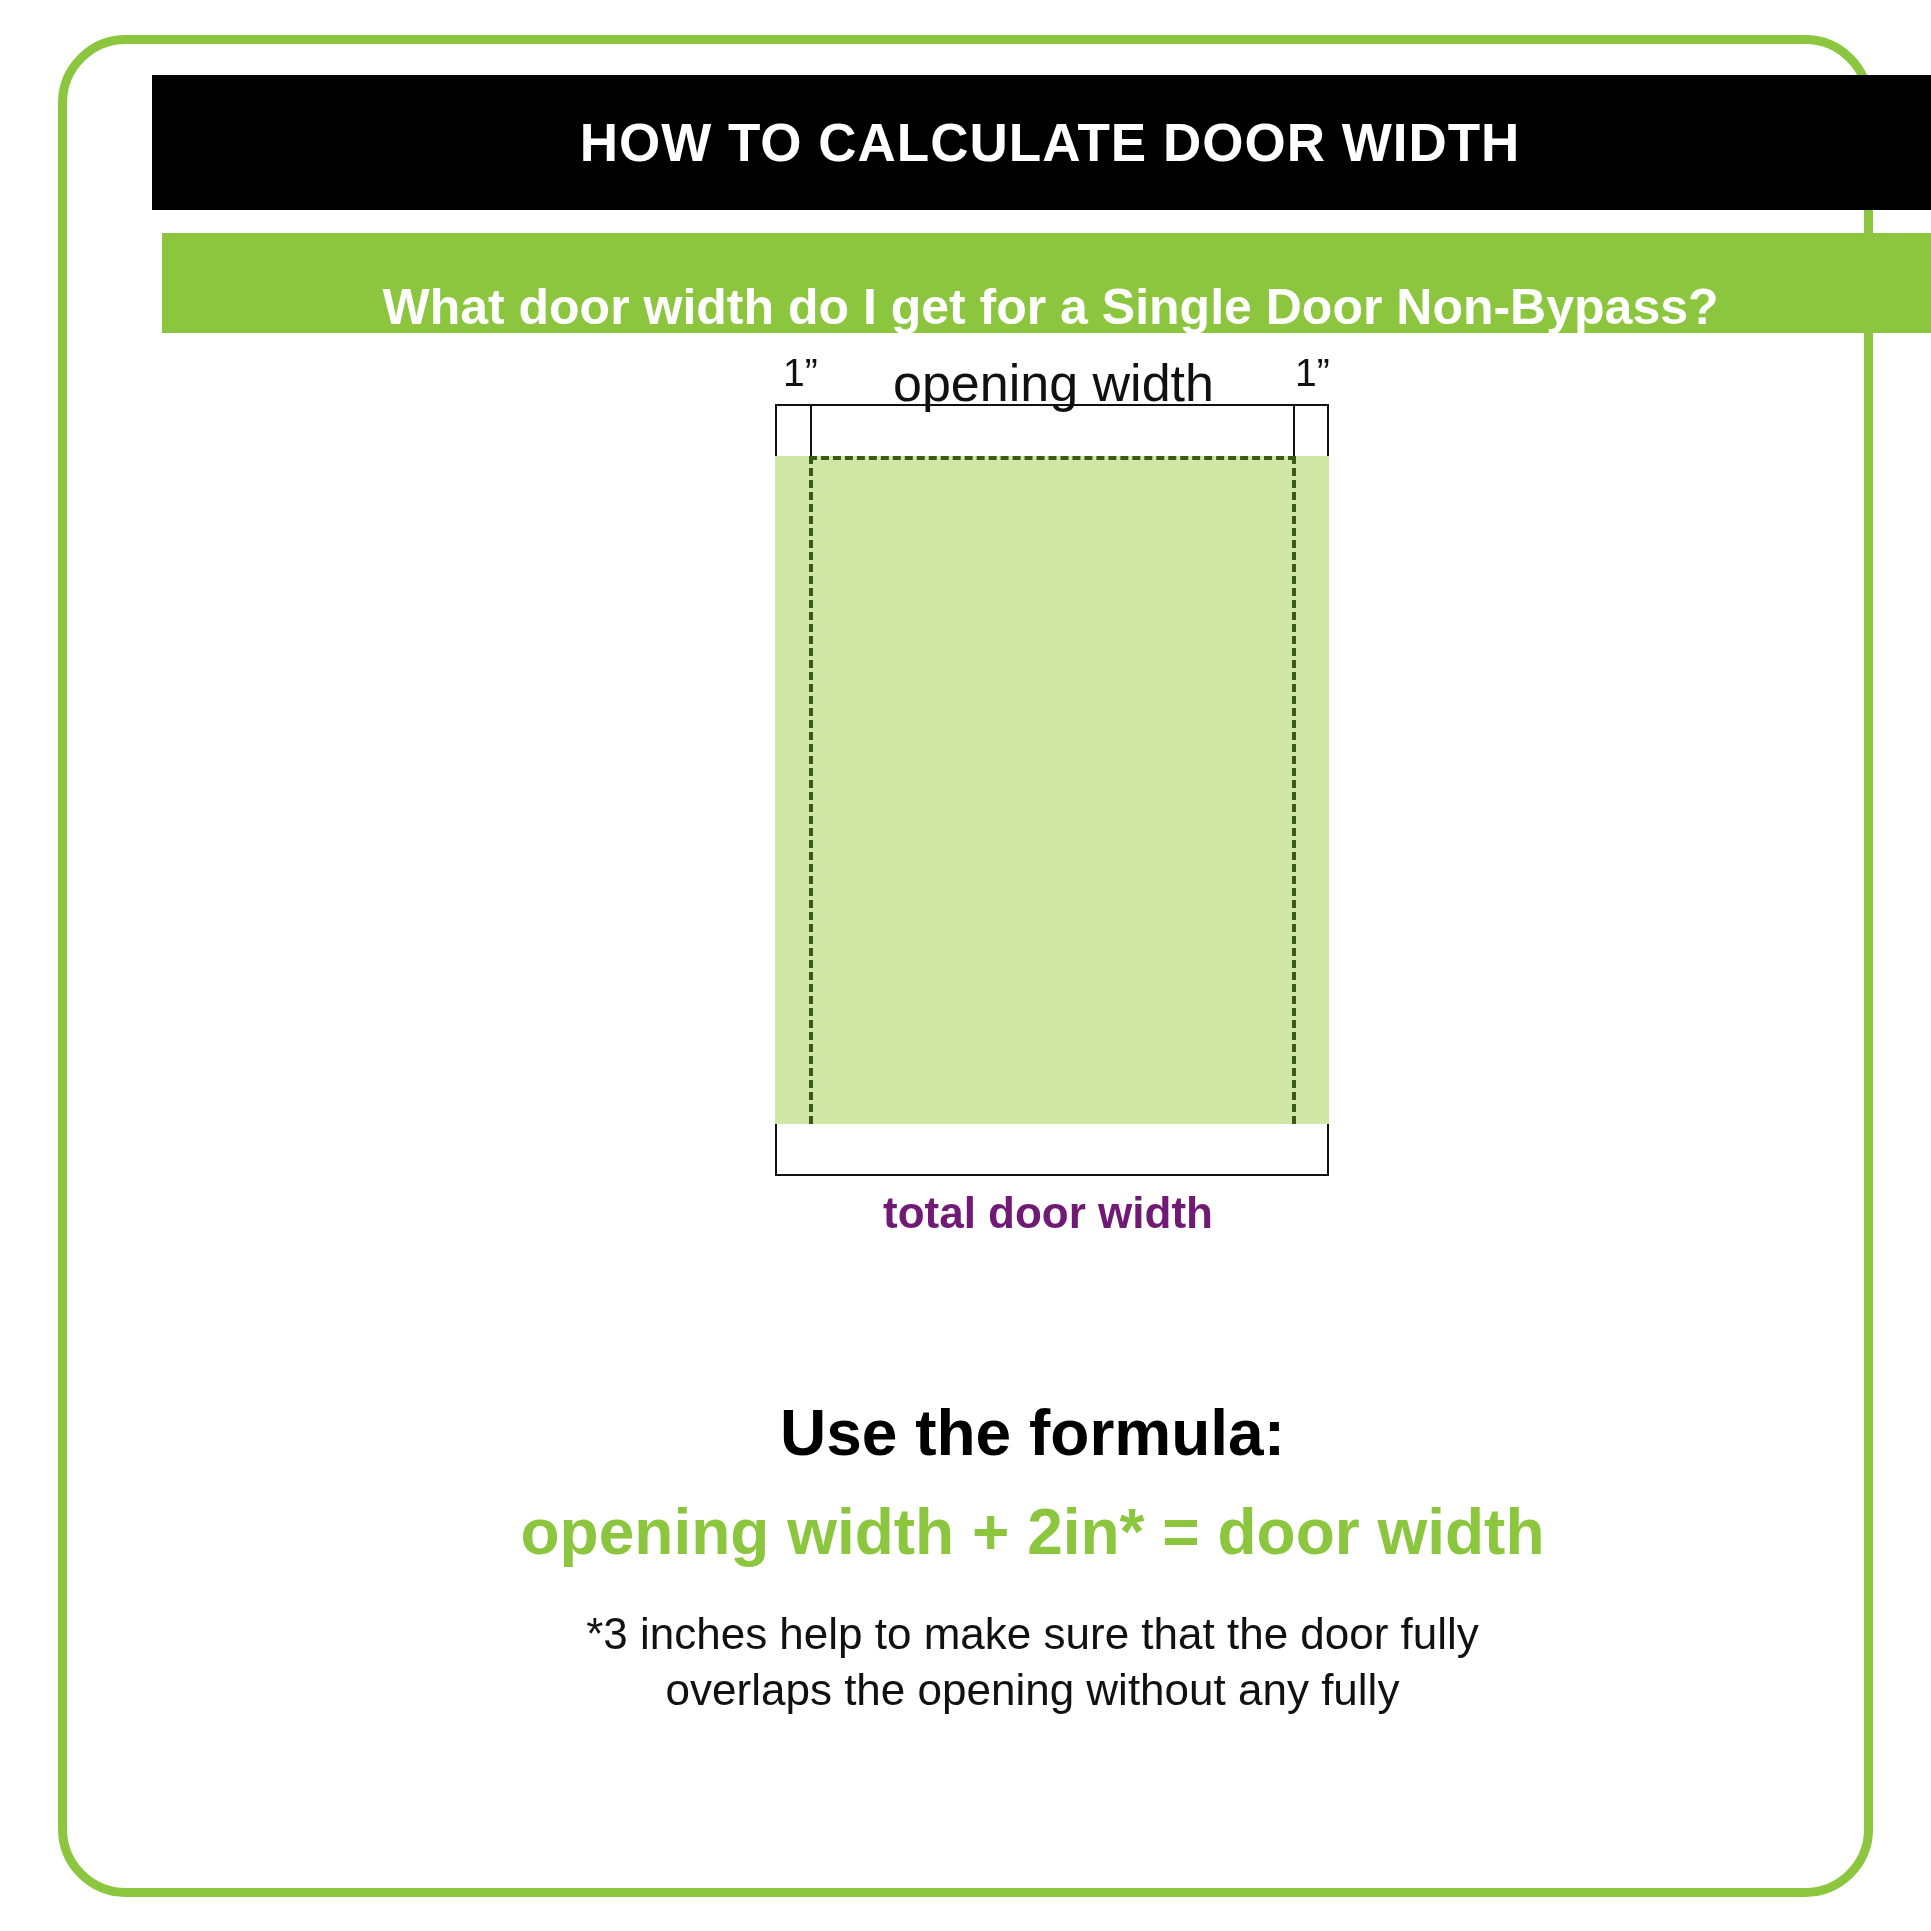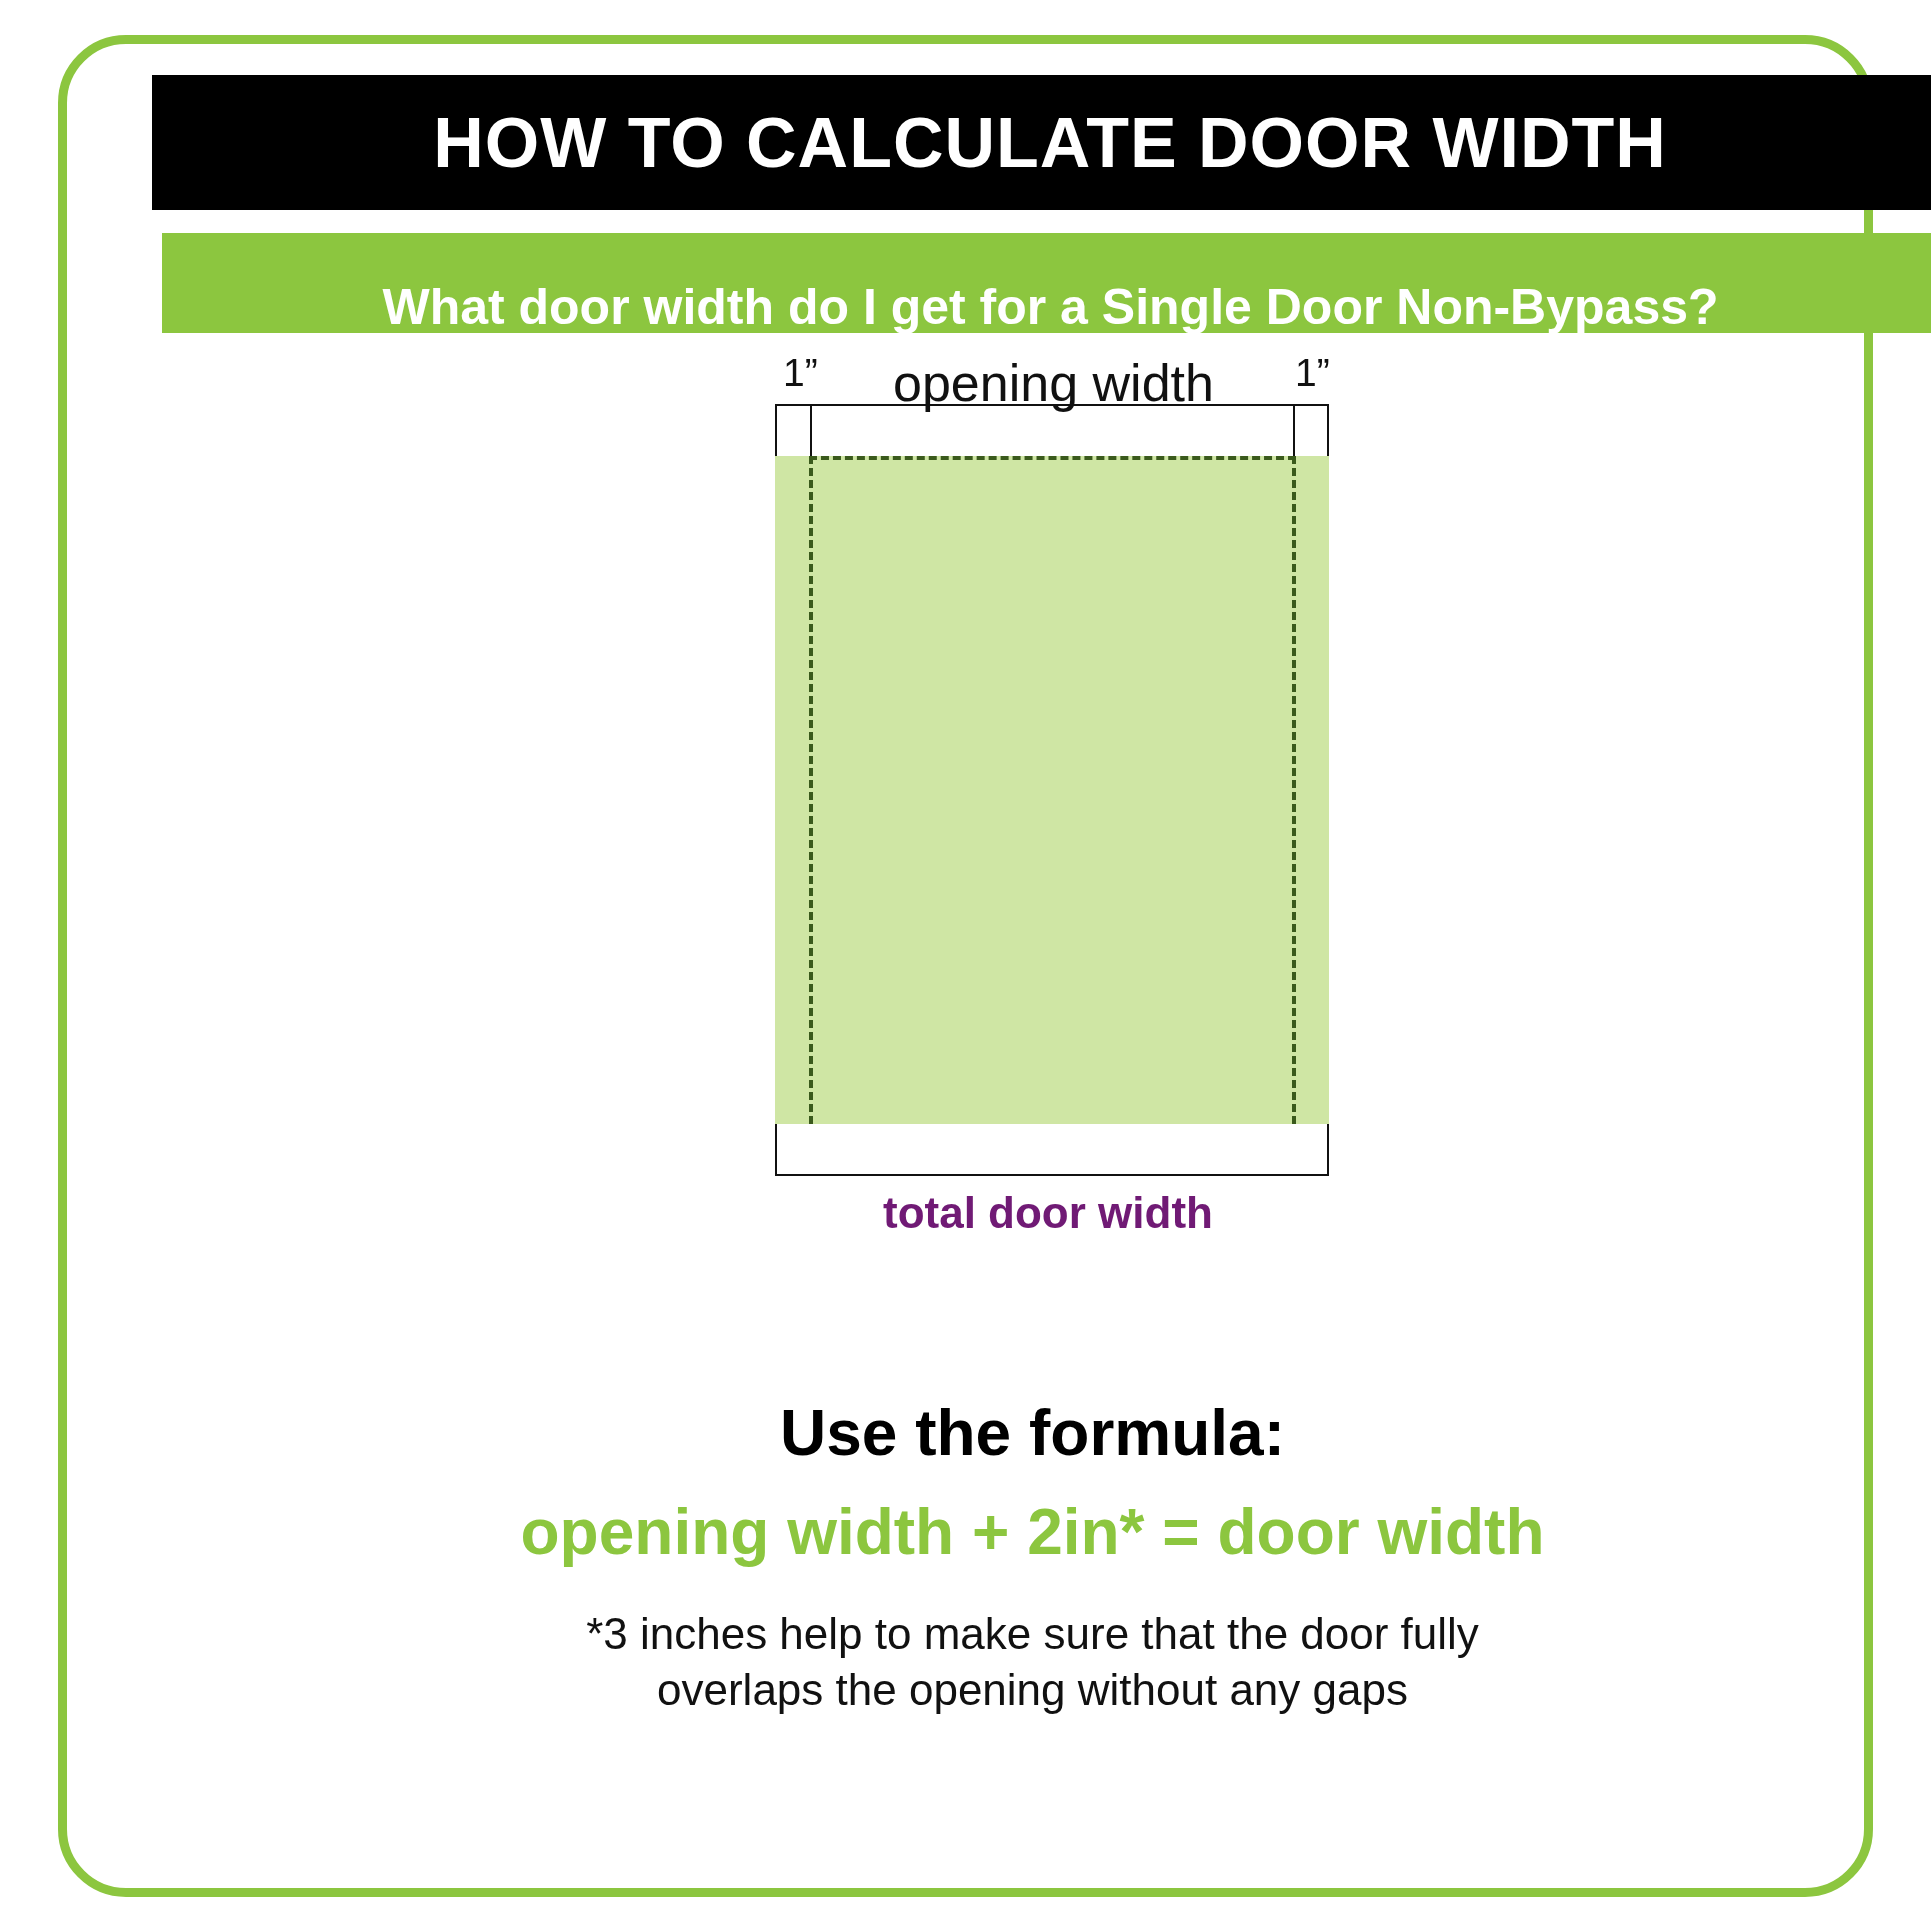--- a/index.html
+++ b/index.html
@@ -35,21 +35,21 @@
     top: 31px;
     width: 1796px;
     height: 135px;
     background: #000000;
     display: flex;
     align-items: center;
     justify-content: center;
   }
   #title-banner .title-text {
     color: #ffffff;
-    font-size: 70px;
+    font-size: 53px;
     font-weight: bold;
     letter-spacing: 1px;
     text-align: center;
     white-space: nowrap;
   }
 
   
   #subtitle-bar {
     position: absolute;
     left: 95px;
@@ -221,18 +221,18 @@
     <div id="total-bracket"></div>
     <span id="total-door-width-label">total door width</span>
 
   </div>
 
   <div id="formula-block">
     <p id="formula-heading">Use the formula:</p>
     <p id="formula-equation">opening width + 2in* = door width</p>
     <p id="formula-note">
       <span>*3 inches help to make sure that the door fully</span><br>
-      <span>overlaps the opening without any gaps</span>
+      <span>overlaps the opening without any fully</span>
     </p>
   </div>
 
 </div>
 
 
 </body></html>

